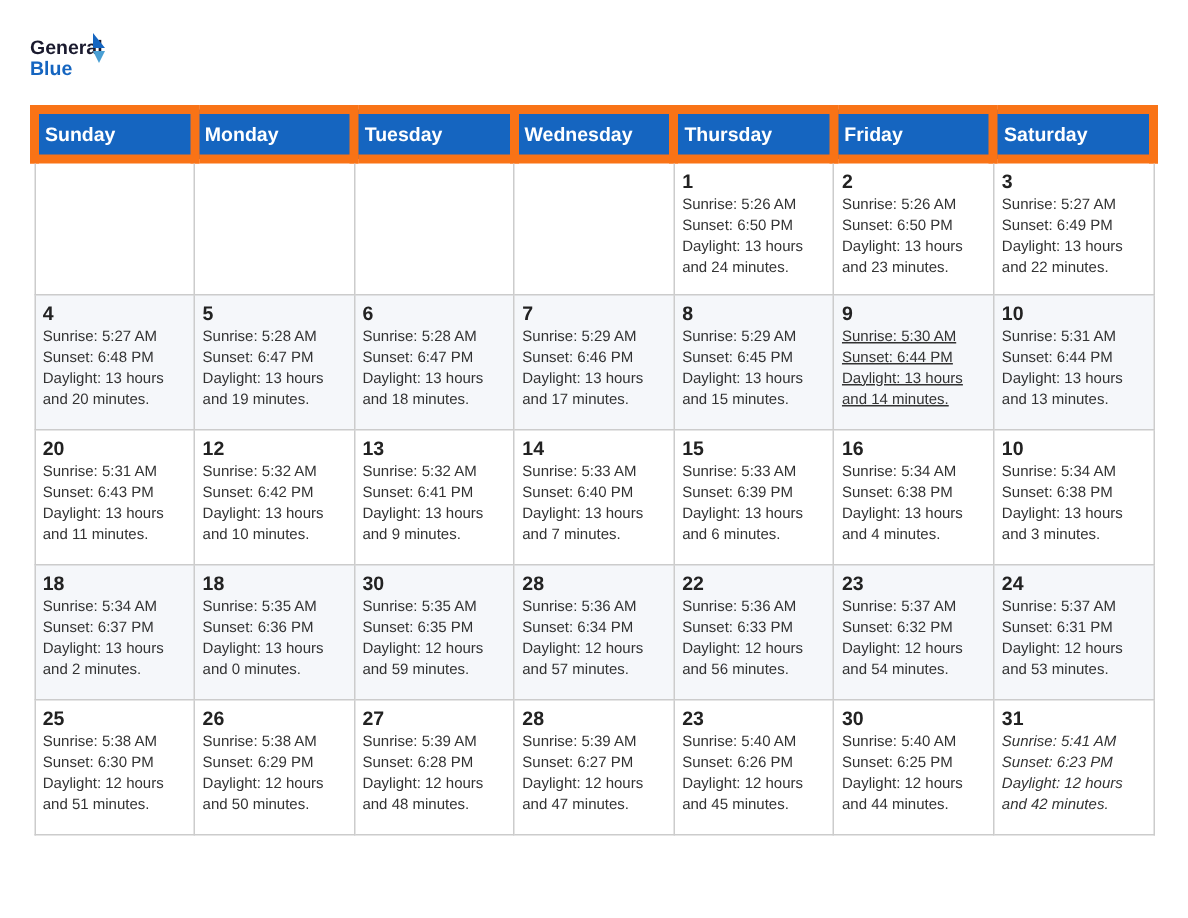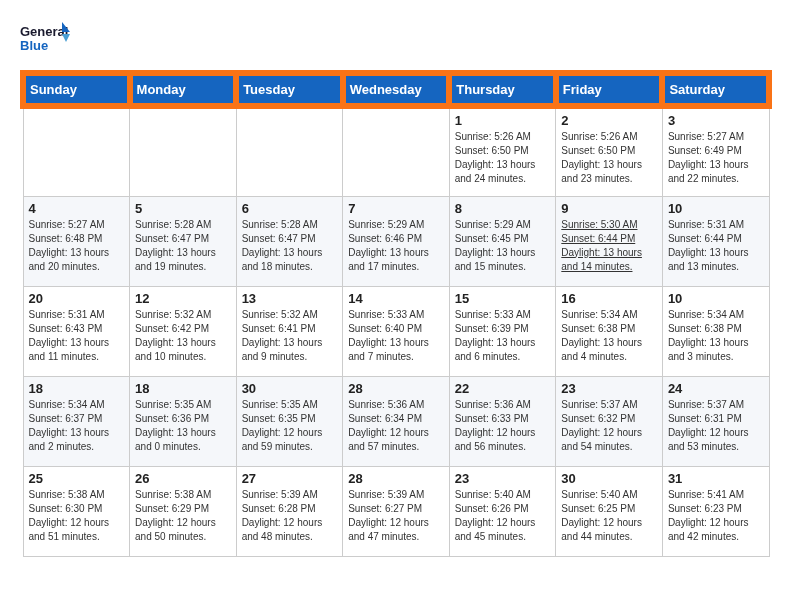--- a/index.html
+++ b/index.html
@@ -323,20 +323,20 @@
         </td>
         <td>
           <span class="day-num">30</span>
           <div class="day-info" style="white-space: pre-line;">Sunrise: 5:40 AM
 Sunset: 6:25 PM
 Daylight: 12 hours
 and 44 minutes.</div>
         </td>
         <td>
           <span class="day-num">31</span>
-          <div class="day-info" style="white-space: pre-line;">Sunrise: 5:41 AM
+          <div class="day-info" style="white-space: pre-line; font-style: italic;">Sunrise: 5:41 AM
 Sunset: 6:23 PM
 Daylight: 12 hours
 and 42 minutes.</div>
         </td>
       </tr>
     </tbody>
 </table>
 
 </body></html>

